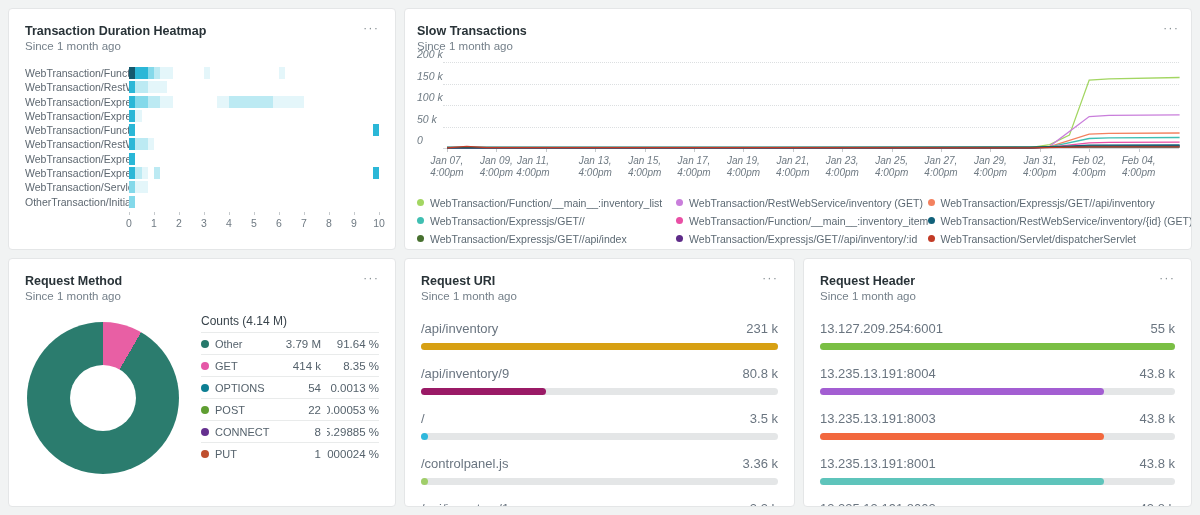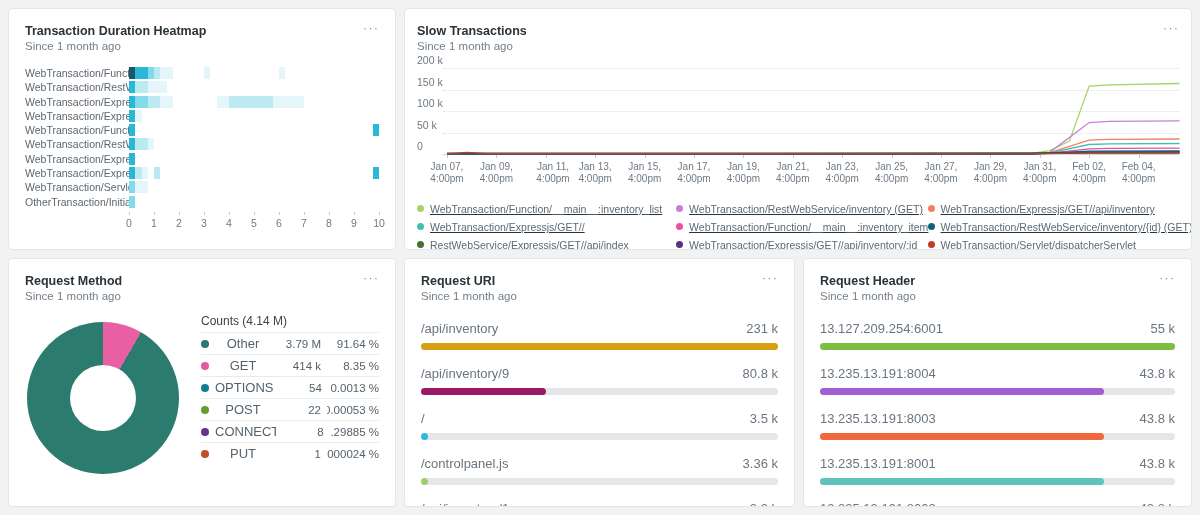--- a/index.html
+++ b/index.html
@@ -28,45 +28,45 @@
   .hm-row { display:flex; height:14.3px; }
   .hm-label { width:104px; padding-right:8px; text-align:right; font-size:10.5px; color:#5d6770;
               line-height:14.3px; white-space:nowrap; overflow:hidden; }
   .hm-cells { position:relative; width:250px; }
   .hm-cell { position:absolute; top:1px; height:12px; }
   .hm-xaxis { position:relative; margin-left:104px; width:250px; height:22px; margin-top:3px; }
   .hm-tickmark { position:absolute; top:0; width:1px; height:3px; background:#c6cacd; }
   .hm-ticklabel { position:absolute; top:5px; transform:translateX(-50%); font-size:10.5px; color:#6f7a83; }
 
   
-  .lt-chart { position:relative; height:132px; margin-top:6px; }
+  .lt-chart { position:relative; height:132px; margin-top:0;font-style:italic; }
   .lt-grid { position:absolute; left:26px; right:0; border-top:1px dotted #dcdfe1; height:0; }
   .lt-grid.solid { border-top:1px solid #d5d8da; }
   .lt-ylabel { position:absolute; left:0; font-size:10.5px; color:#6e7a83; line-height:11px; }
   .lt-svg { position:absolute; left:26px; top:0; width:738px; height:96px; }
   .lt-tickmark { position:absolute; top:95px; width:1px; height:3px; background:#c6cacd; }
   .lt-xlabel { position:absolute; top:101px; transform:translateX(-50%); text-align:center;
                font-size:10px; color:#6f7a83; line-height:12px; white-space:nowrap; }
   .lt-legend { display:flex; margin-top:10px; }
-  .lt-col { width:34%;text-decoration:underline; }
+  .lt-col { width:34%; }
   .lt-col + .lt-col { width:33%; }
   .lt-item { display:flex; margin-bottom:4px; white-space:nowrap; overflow:visible; cursor:pointer; }
   .lt-dot { width:7px; height:7px; border-radius:50%; margin:3px 6px 0 0; flex-shrink:0; }
   .lt-text { font-size:10.5px; color:#5c6973; line-height:14px; }
 
   
   .rm-body { display:flex; margin-top:18px; }
   .donut { width:152px; height:152px; border-radius:50%; margin-left:2px; position:relative; }
   .donut::after { content:""; position:absolute; left:43px; top:43px; width:66px; height:66px;
                   background:#fff; border-radius:50%; }
   .rm-table { margin-left:auto; width:178px; margin-top:-8px; }
   .rm-table-head { font-size:12px; color:#39444c; margin-bottom:4px; }
   .rm-trow { display:flex; align-items:center; height:22px; border-top:1px solid #e9ebeb; cursor:pointer; }
   .rm-dot { width:8px; height:8px; border-radius:50%; margin-right:6px; flex-shrink:0; }
-  .rm-label { font-size:13px; color:#55626c; flex:1 1 auto; white-space:nowrap; overflow:hidden;text-align:center; }
+  .rm-label { font-size:11px; color:#55626c; flex:1 1 auto; white-space:nowrap; overflow:hidden; }
   .rm-value { width:50px; text-align:right; font-size:11.5px; color:#55626c; white-space:nowrap; }
   .rm-pct { position:relative; width:52px; height:14px; overflow:hidden; margin-left:6px; }
   .rm-pct span { position:absolute; right:0; top:0; font-size:11.5px; color:#55626c; white-space:nowrap; line-height:14px; }
 
   
   .bars { margin-top:17px; }
   .bar-row { margin-bottom:16px; cursor:pointer; }
   .bar-head { display:flex; justify-content:space-between; font-size:13px; color:#6a7580; line-height:16px; }
   .bar-track { margin-top:6px; height:7px; border-radius:4px; background:#e4e6e7; position:relative; }
   .bar-fill { position:absolute; left:0; top:0; height:7px; border-radius:4px; min-width:7px; }
@@ -253,21 +253,21 @@
           <div class="lt-xlabel" style="left: 30px;">
             <div>Jan 07,</div>
             <div>4:00pm</div>
           </div>
           <div class="lt-tickmark" style="left: 79.4px;"></div>
           <div class="lt-xlabel" style="left: 79.4px;">
             <div>Jan 09,</div>
             <div>4:00pm</div>
           </div>
           <div class="lt-tickmark" style="left: 128.8px;"></div>
-          <div class="lt-xlabel" style="left: 136px;">
+          <div class="lt-xlabel" style="left: 116px;">
             <div>Jan 11,</div>
             <div>4:00pm</div>
           </div>
           <div class="lt-tickmark" style="left: 178.2px;"></div>
           <div class="lt-xlabel" style="left: 178.2px;">
             <div>Jan 13,</div>
             <div>4:00pm</div>
           </div>
           <div class="lt-tickmark" style="left: 227.6px;"></div>
           <div class="lt-xlabel" style="left: 227.6px;">
@@ -330,21 +330,21 @@
             <div class="lt-item">
               <span class="lt-dot" style="background: rgb(163, 214, 98);"></span>
               <span class="lt-text">WebTransaction/Function/__main__:inventory_list</span>
             </div>
             <div class="lt-item">
               <span class="lt-dot" style="background: rgb(64, 191, 178);"></span>
               <span class="lt-text">WebTransaction/Expressjs/GET//</span>
             </div>
             <div class="lt-item">
               <span class="lt-dot" style="background: rgb(71, 112, 47);"></span>
-              <span class="lt-text">RestWebService/Expressjs/GET//api/index</span>
+              <span class="lt-text">WebTransaction/Expressjs/GET//api/index</span>
             </div>
           </div>
           <div class="lt-col">
             <div class="lt-item">
               <span class="lt-dot" style="background: rgb(201, 126, 219);"></span>
               <span class="lt-text">WebTransaction/RestWebService/inventory (GET)</span>
             </div>
             <div class="lt-item">
               <span class="lt-dot" style="background: rgb(233, 79, 165);"></span>
               <span class="lt-text">WebTransaction/Function/__main__:inventory_item</span>

